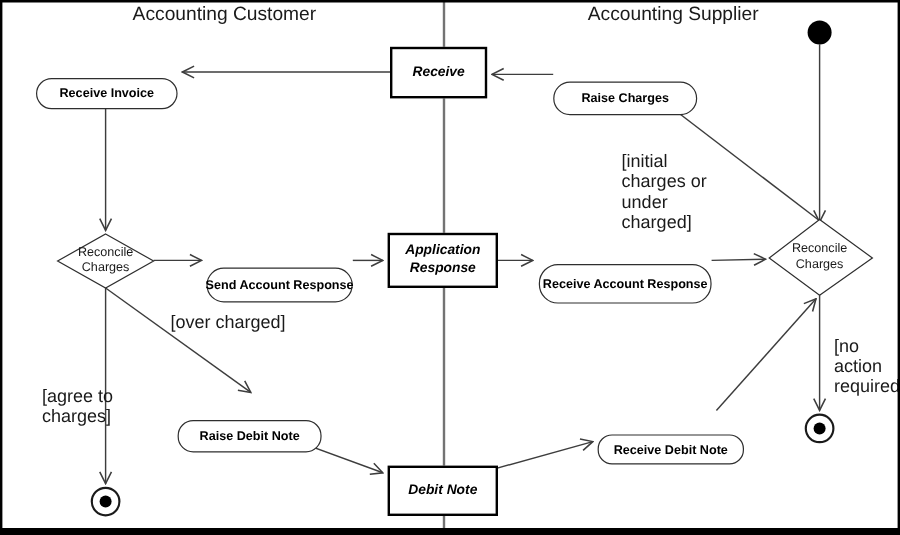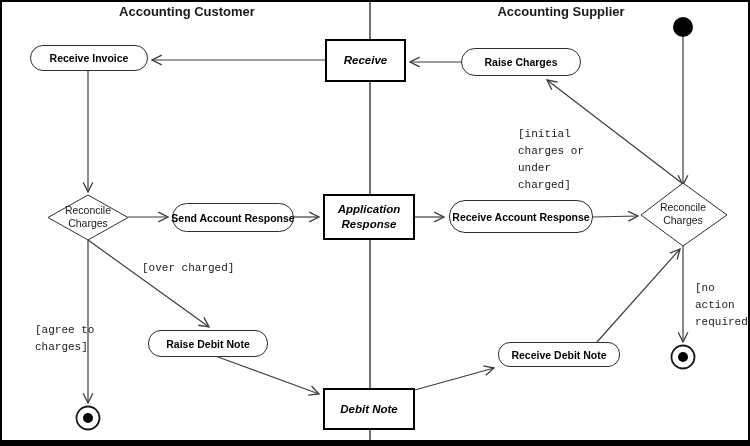--- a/index.html
+++ b/index.html
@@ -3,39 +3,39 @@
 <meta charset="utf-8">
 <style>
   html,body{margin:0;padding:0;background:#fff;}
   .canvas{
     position:relative;width:750px;height:446px;background:#ffffff;
     font-family:"Liberation Sans", sans-serif;color:#000;overflow:hidden;
   }
   .frame{position:absolute;inset:0;border:2px solid #000;border-bottom-width:6px;pointer-events:none;z-index:30;}
   .layer{position:absolute;left:0;top:0;z-index:5;}
   .lane-header{
-    position:absolute;top:4px;font-size:13px;color:#1a1a1a;z-index:20;
-    transform:translateX(-50%);white-space:nowrap;font-weight:bold;
+    position:absolute;top:4px;font-size:16px;color:#1a1a1a;z-index:20;
+    transform:translateX(-50%);white-space:nowrap;
   }
   .node{position:absolute;box-sizing:border-box;background:#fff;display:flex;align-items:center;justify-content:center;z-index:10;}
   .action{
     border:1px solid #2e2e2e;border-radius:14px;
-    font-size:10.5px;font-weight:bold;text-align:right;white-space:nowrap;
+    font-size:10.5px;font-weight:bold;text-align:right;white-space:nowrap;margin-top:20px;
   }
   .object{
     border:2px solid #000;font-size:11.5px;font-weight:bold;font-style:italic;
     text-align:center;line-height:15px;white-space:pre-line;
   }
   .diamond-label{
     position:absolute;font-size:10.5px;line-height:13px;text-align:center;
     white-space:pre-line;z-index:12;color:#1a1a1a;
   }
   .guard{
-    position:absolute;font-size:11px;line-height:17px;white-space:pre-line;
-    z-index:12;color:#1a1a1a;font-family:Liberation Mono, monospace;
+    position:absolute;font-size:15px;line-height:17px;white-space:pre-line;
+    z-index:12;color:#1a1a1a;
   }
 </style>
 </head>
 <body>
 
 <div class="canvas">
 
   <svg class="layer" width="750" height="446" viewBox="0 0 750 446">
     <defs>
       <marker id="arrowOpen" viewBox="0 0 12 12" refX="11" refY="6" markerWidth="13" markerHeight="13" orient="auto" markerUnits="userSpaceOnUse">

